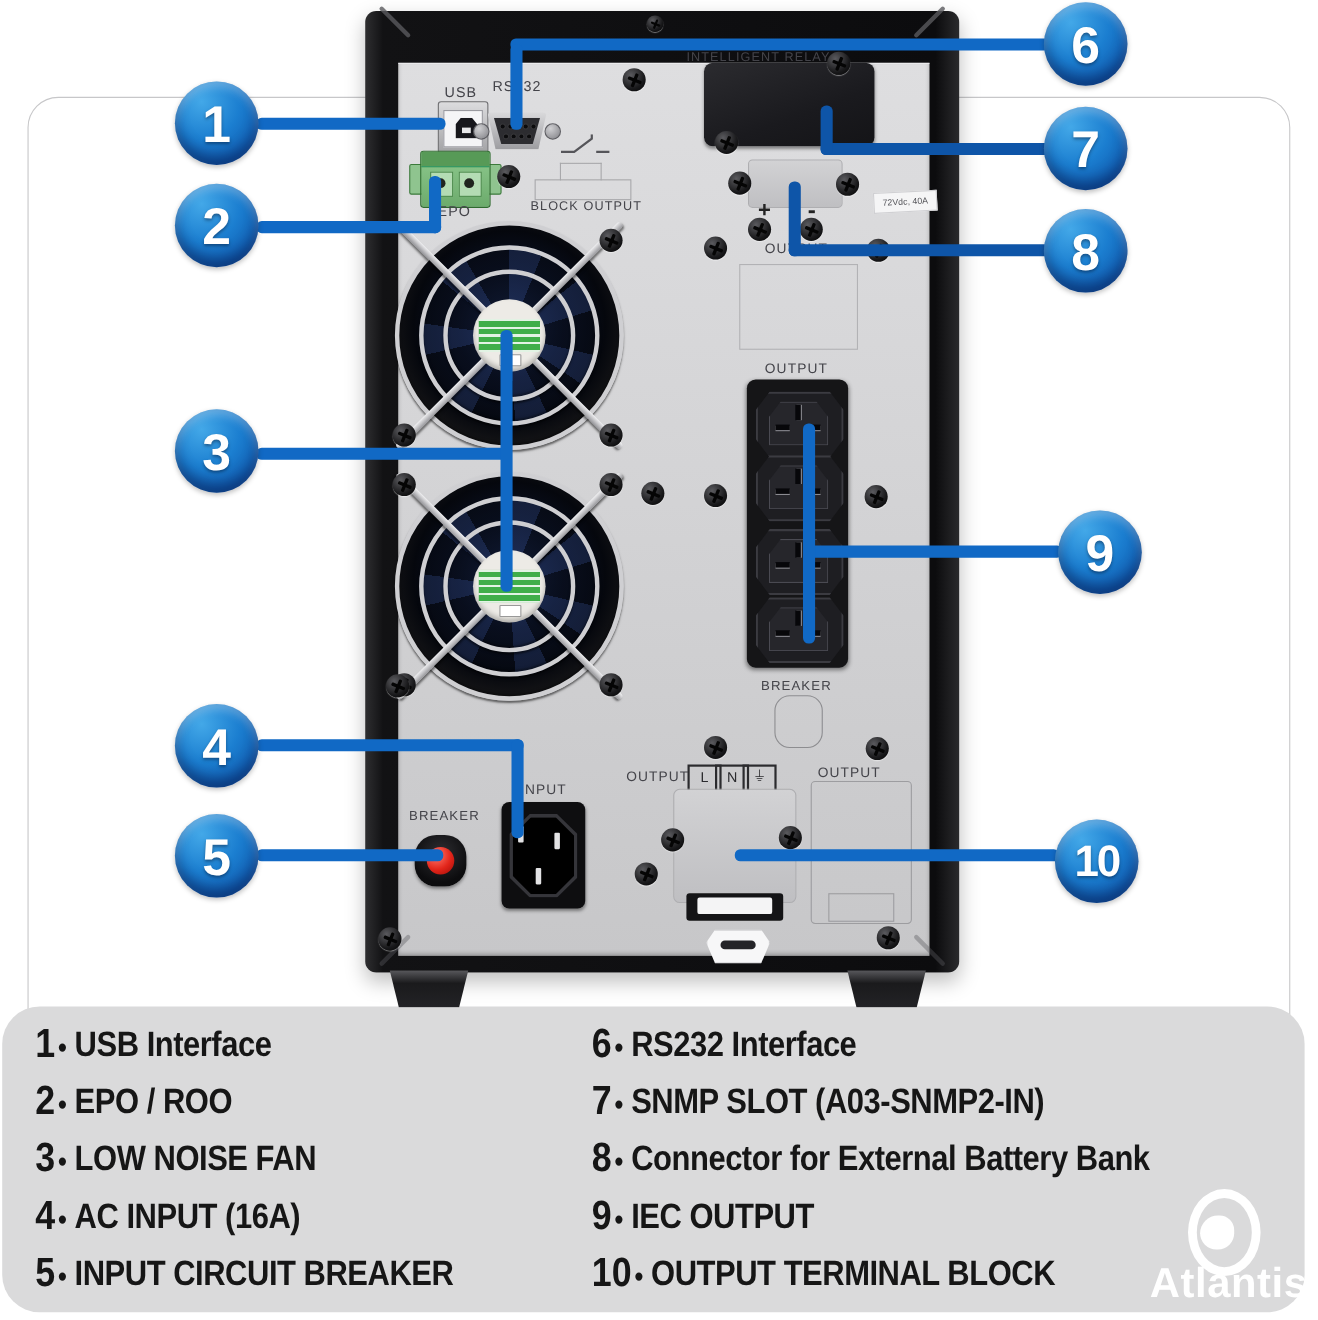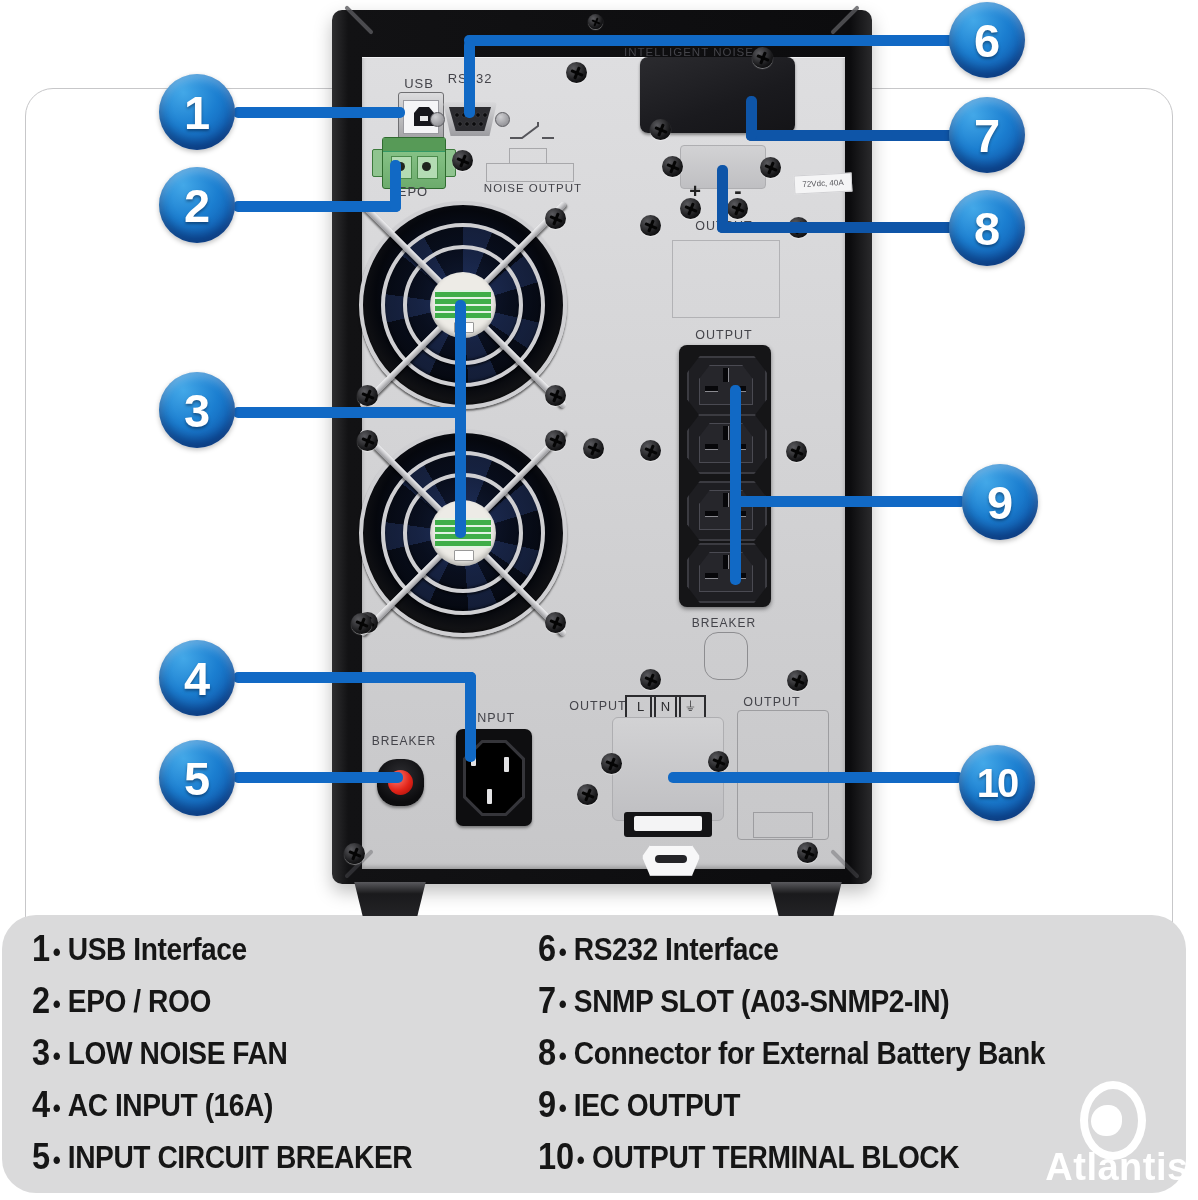--- a/index.html
+++ b/index.html
@@ -178,23 +178,23 @@
     <div class="abs epo-s" style="left:39px;"></div>
   </div>
   <div class="abs plabel" style="left:385px;top:184px;width:56px;font-size:13px;">EPO</div>
 
   <svg class="abs" style="left:508px;top:122px;z-index:2;" width="48" height="22">
     <polyline points="2,16 14,16 30,4 30,0" fill="none" stroke="#55555a" stroke-width="2"></polyline>
     <polyline points="34,16 46,16" fill="none" stroke="#55555a" stroke-width="2"></polyline>
   </svg>
   <div class="abs outline" style="left:509px;top:148px;width:36px;height:15px;border-bottom:none;"></div>
   <div class="abs outline" style="left:486px;top:163px;width:86px;height:17px;"></div>
-  <div class="abs plabel" style="left:474px;top:182px;width:118px;font-size:11.5px;">NOISE OUTPUT</div>
-
-  <div class="abs plabel" style="left:624px;top:46px;width:130px;font-size:11.5px;">INTELLIGENT NOISE</div>
+  <div class="abs plabel" style="left:474px;top:182px;width:118px;font-size:11.5px;">BLOCK OUTPUT</div>
+
+  <div class="abs plabel" style="left:624px;top:46px;width:130px;font-size:11.5px;">INTELLIGENT RELAY</div>
   <div class="abs slot"></div>
   <div class="abs screw" style="left:752px;top:47px;z-index:3;"></div>
   <div class="abs screw" style="left:650px;top:119px;z-index:3;"></div>
 
   <div class="abs plate" style="left:680px;top:145px;width:84px;height:42px;"></div>
   <div class="abs screw" style="left:662px;top:156px;"></div>
   <div class="abs screw" style="left:760px;top:157px;"></div>
   <div class="abs sym" style="left:686px;top:180px;width:18px;font-size:20px;">+</div>
   <div class="abs sym" style="left:729px;top:178px;width:18px;font-size:22px;">-</div>
   <div class="abs screw" style="left:680px;top:198px;"></div>

